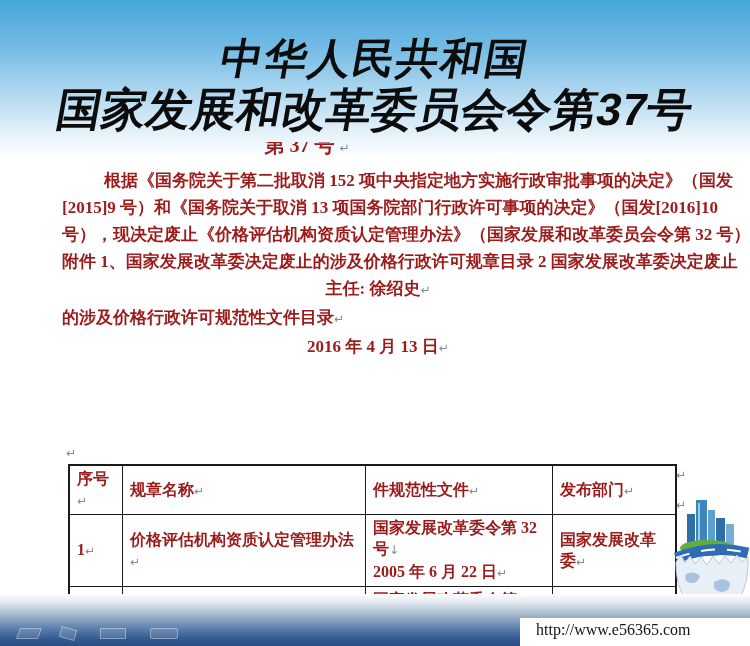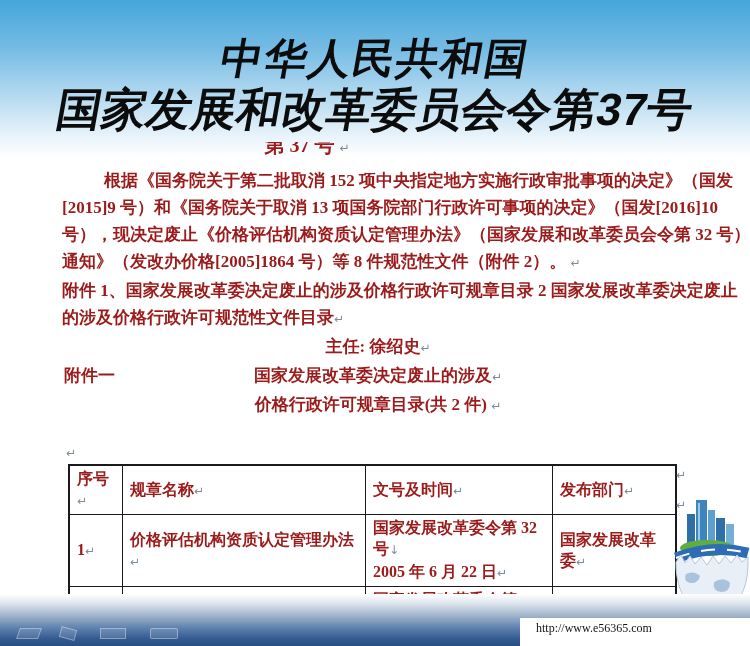--- a/index.html
+++ b/index.html
@@ -46,21 +46,21 @@
   .ocean{position:absolute;left:0;bottom:0;width:750px;height:52px;
          background:linear-gradient(180deg,#ffffff 0%,#e2e9f0 16%,#a4b7cd 40%,#5d80ad 66%,#345b91 86%,#284e84 100%);}
   .ghost{position:absolute;bottom:7px;height:9px;border:1px solid rgba(255,255,255,.35);
          background:rgba(255,255,255,.12);}
   .g1{left:18px;width:20px;transform:skewX(-20deg);}
   .g2{left:60px;width:14px;transform:rotate(15deg);}
   .g3{left:100px;width:24px;}
   .g4{left:150px;width:26px;border-radius:2px;}
   
   .url-box{position:absolute;right:0;bottom:0;width:230px;height:28px;background:#ffffff;}
-  .url-text{display:block;padding:3px 0 0 16px;color:#131313;font-size:12px;
+  .url-text{display:block;padding:3px 0 0 16px;color:#131313;font-size:16px;
             font-family:"Liberation Serif",serif;}
 </style>
 </head>
 <body>
 
 <div class="stage">
 
   <div class="sky"></div>
 
   <div class="title-wrap">
@@ -72,39 +72,34 @@
     <span class="inner">
       <span>第 37 号</span>
       <span class="pmark">↵</span>
     </span>
   </div>
 
   <div class="doc">
     <div class="line indent">根据《国务院关于第二批取消 152 项中央指定地方实施行政审批事项的决定》（国发</div>
     <div class="line">[2015]9 号）和《国务院关于取消 13 项国务院部门行政许可事项的决定》（国发[2016]10</div>
     <div class="line">号），现决定废止《价格评估机构资质认定管理办法》（国家发展和改革委员会令第 32 号）</div>
-    <div class="line"><span>通知》（发改办价格[2005]1864 号）等 8 件规范性文件（附件 2）。</span> <span class="pmark">↵</span></div>
     <div class="line">附件 1、国家发展改革委决定废止的涉及价格行政许可规章目录 2 国家发展改革委决定废止</div>
+    <div class="line center"><span>主任: 徐绍史</span><span class="pmark">↵</span></div>
     <div class="line"><span>的涉及价格行政许可规范性文件目录</span><span class="pmark">↵</span></div>
-    <div class="line center"><span>主任: 徐绍史</span><span class="pmark">↵</span></div>
-    <div class="line center att-row">
-      <span class="att-label">附件一</span>
-      <span>国家发展改革委决定废止的涉及</span><span class="pmark">↵</span>
-    </div>
-    <div class="line center"><span>价格行政许可规章目录(共 2 件)</span> <span class="pmark">↵</span></div>
+    <div class="line center"><span>2016 年 4 月 13 日</span><span class="pmark">↵</span></div>
   </div>
 
   <span class="pmark lone-mark">↵</span>
 
   <table class="doc-table">
     <tbody>
         <tr>
       <th class="c-no"><span>序号</span><span class="pmark">↵</span></th>
       <th class="c-name"><span>规章名称</span><span class="pmark">↵</span></th>
-      <th class="c-doc"><span>文号及时间</span><span class="pmark">↵</span></th>
+      <th class="c-doc"><span>件规范性文件</span><span class="pmark">↵</span></th>
       <th class="c-dept"><span>发布部门</span><span class="pmark">↵</span></th>
     </tr>
     <tr class="row-a">
       <td><span>1</span><span class="pmark">↵</span></td>
       <td><span>价格评估机构资质认定管理办法</span><span class="pmark">↵</span></td>
       <td>
         <div><span>国家发展改革委令第 32 号</span><span class="pmark">↓</span></div>
         <div><span>2005 年 6 月 22 日</span><span class="pmark">↵</span></div>
       </td>
       <td><span>国家发展改革委</span><span class="pmark">↵</span></td>

